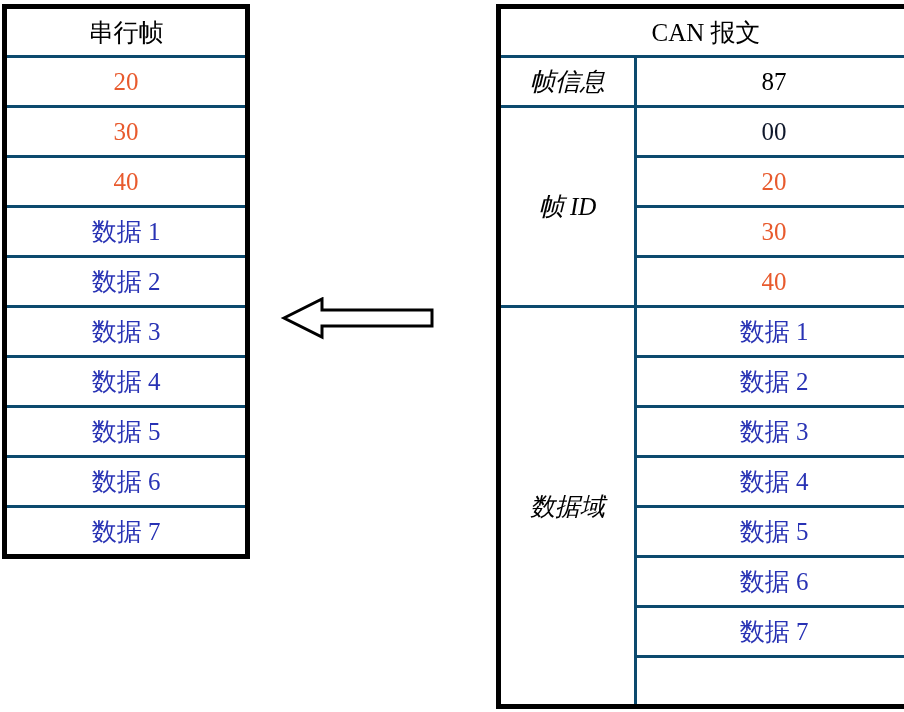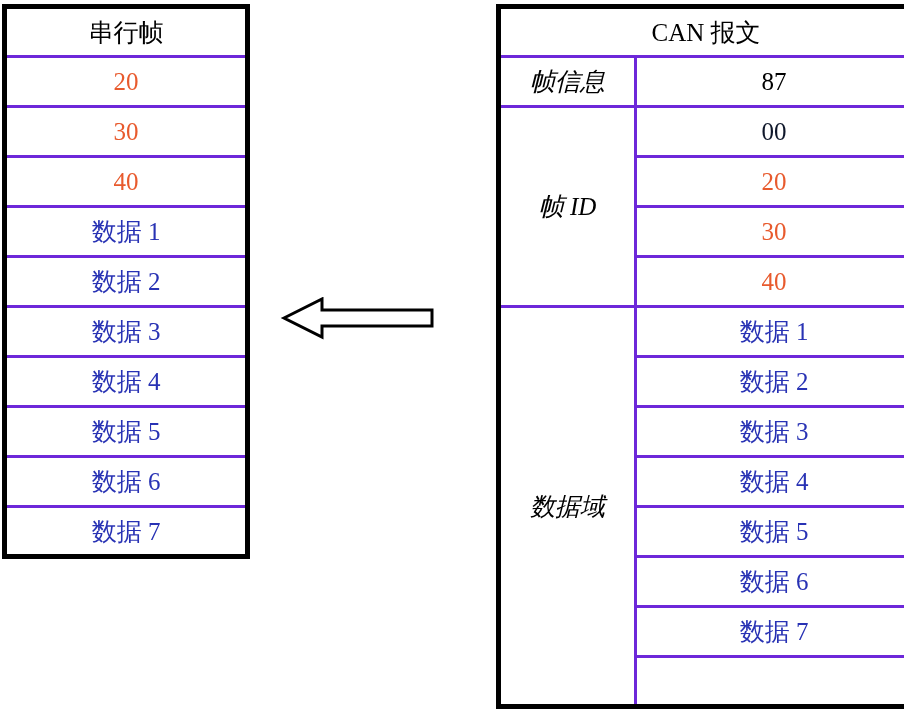--- a/index.html
+++ b/index.html
@@ -16,21 +16,21 @@
     overflow: hidden;
   }
   table.frame-table {
     border-collapse: collapse;
     border: 5px solid #000000;
     table-layout: fixed;
     position: absolute;
     background: #ffffff;
   }
   table.frame-table td {
-    border: 3px solid #6d28d9;
+    border: 3px solid #0c4a6e;
     text-align: center;
     vertical-align: middle;
     font-size: 25px;
     color: #000000;
     padding: 0;
     overflow: hidden;
   }
   #serial-table {
     left: 2px;
     top: 4px;

